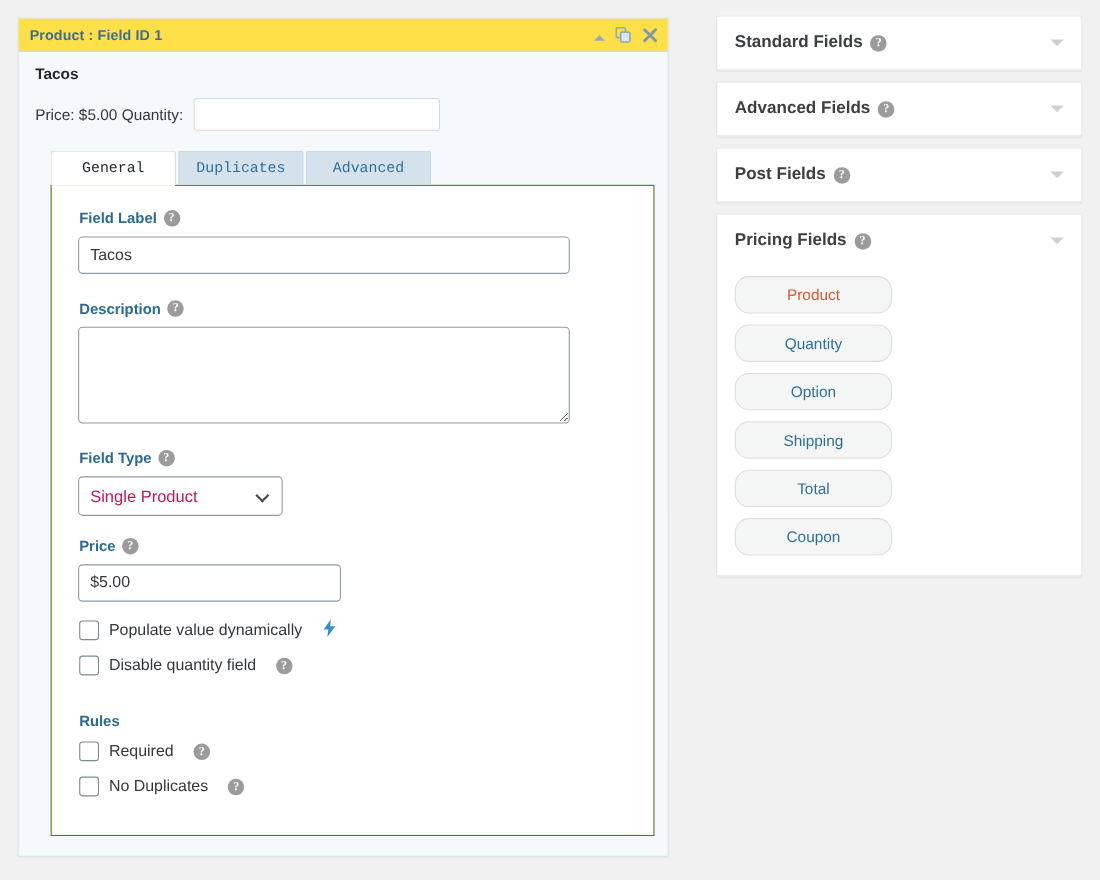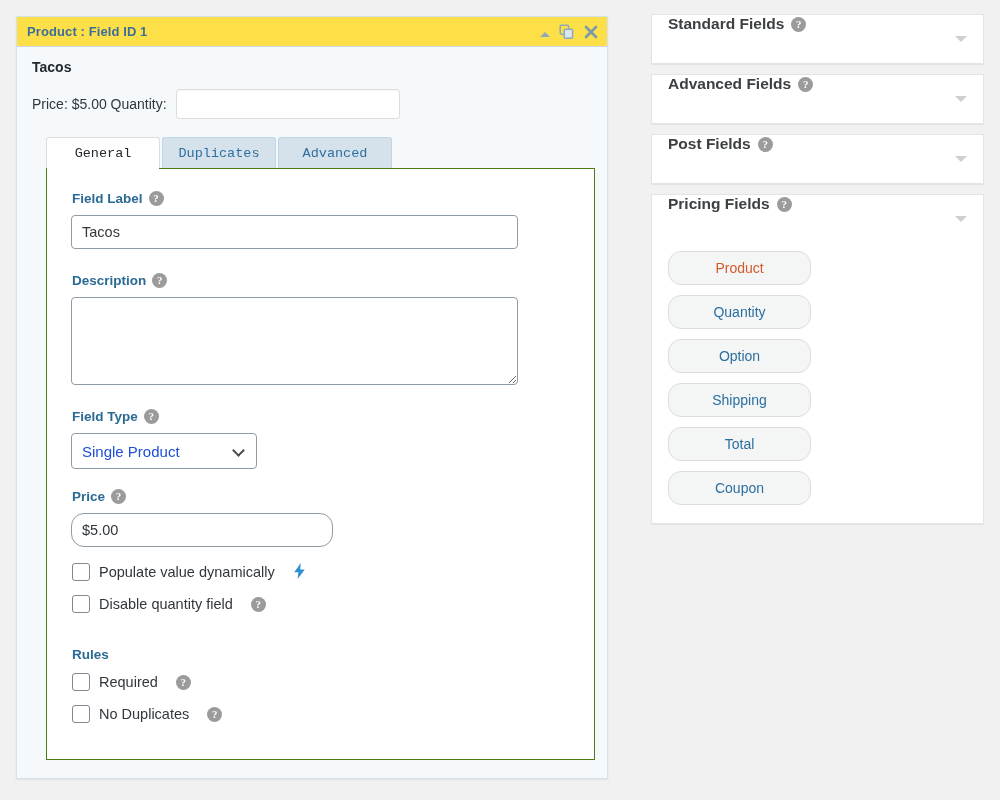--- a/index.html
+++ b/index.html
@@ -123,21 +123,21 @@
   .text-input {
     width: 447px; height: 34px;
     background: #fff;
     border: 1px solid #8f9ba5;
     border-radius: 4px;
     font-size: 14.5px; color: #32373c;
     padding: 0 10px;
     font-family: "Liberation Sans", sans-serif;
     outline: none;
   }
-  .text-input.price { width: 262px; border-radius: 13px; }
+  .text-input.price { width: 239px; }
   .textarea {
     width: 447px; height: 88px;
     background: #fff;
     border: 1px solid #8f9ba5;
     border-radius: 4px;
     resize: both;
     font-size: 14.5px; color: #32373c;
     padding: 6px 10px;
     font-family: "Liberation Sans", sans-serif;
     outline: none;
@@ -148,21 +148,21 @@
   .spacer-16 { height: 16px; }
 
   .select-wrap { position: relative; width: 186px; }
   .select-box {
     width: 186px; height: 36px;
     background: #fff;
     border: 1px solid #8f9ba5;
     border-radius: 4px;
     display: flex; align-items: center;
     padding: 0 10px;
-    font-size: 15px; color: #1d4ed8;
+    font-size: 15px; color: #be185d;
     cursor: pointer;
   }
   .select-chevron {
     position: absolute; right: 14px; top: 13px;
     width: 9px; height: 9px;
     border-right: 2px solid #4a4a4a;
     border-bottom: 2px solid #4a4a4a;
     transform: rotate(45deg);
     pointer-events: none;
   }
@@ -186,21 +186,21 @@
   .sidebar { position: absolute; left: 651px; top: 14px; width: 333px; }
   .acc {
     background: #fff;
     border: 1px solid #e4e4e4;
     box-shadow: 0 1px 1px rgba(0,0,0,.05);
     margin-bottom: 10px;
   }
   .acc-head {
     position: relative;
     height: 48px;
-    display: flex; align-items: flex-start;
+    display: flex; align-items: center;
     padding: 0 16px;
     cursor: pointer;
   }
   .acc-title {
     display: flex; align-items: center; gap: 7px;
     font-size: 15.5px; font-weight: bold; color: #3c4043;
   }
   .acc-caret {
     position: absolute; right: 16px; top: 21px;
     width: 0; height: 0;

